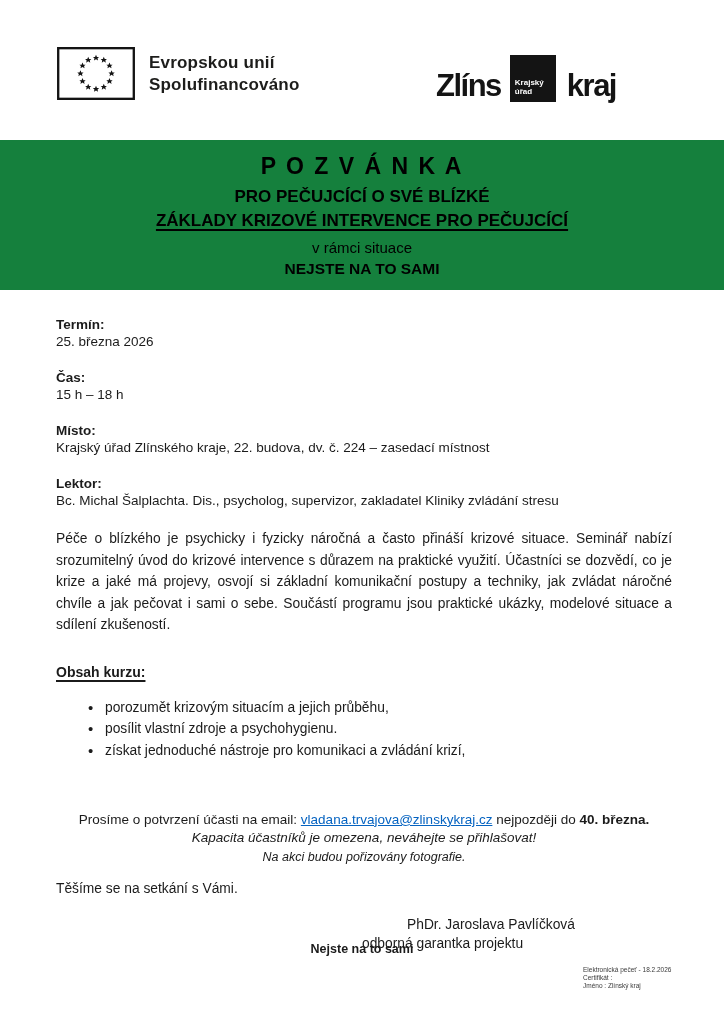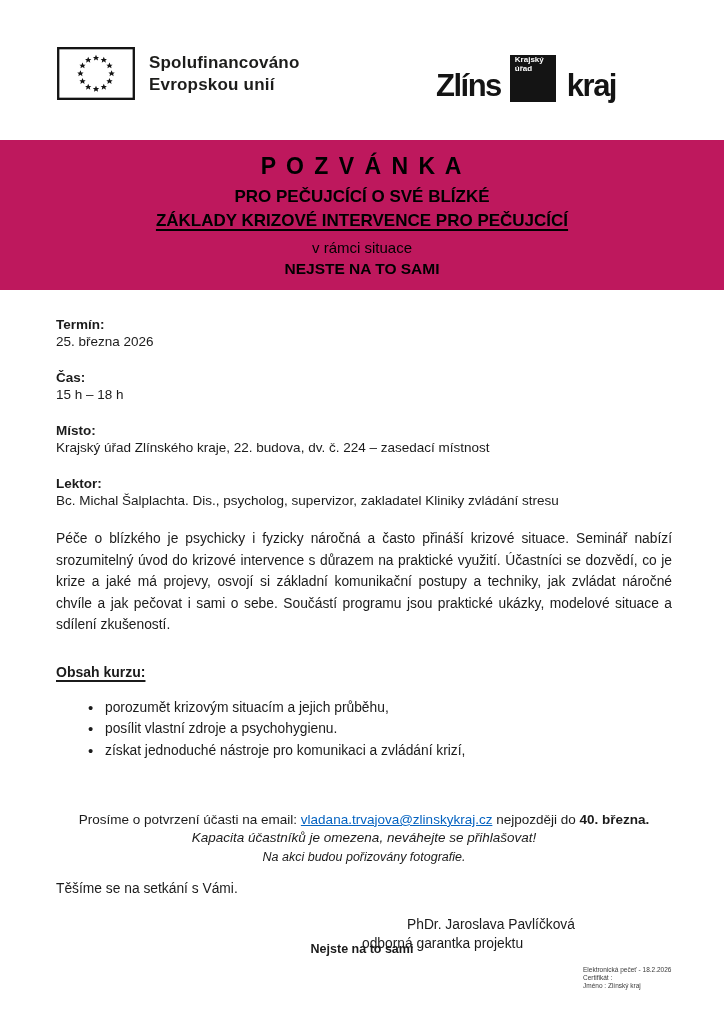--- a/index.html
+++ b/index.html
@@ -39,21 +39,21 @@
     color: #141414;
     line-height: 26px;
     margin-bottom: 3px;
   }
   .zlin-box {
     width: 46px; height: 47px;
     background: #141414;
     color: #ffffff;
     display: flex;
     flex-direction: column;
-    justify-content: flex-start;
+    justify-content: flex-end;
     padding: 0 0 6px 5px;
     margin: 0 1px 0 -1px;
   }
   .zlin-box span { font-size: 8px; font-weight: 700; line-height: 9px; }
 
   
   .banner {
     margin-top: 38px;
     padding: 13px 10px 12px;
     text-align: center;
@@ -156,36 +156,36 @@
         <use href="#star" transform="translate(67.3,44)"></use>
         <use href="#star" transform="translate(60,51.3)"></use>
         <use href="#star" transform="translate(50,54)"></use>
         <use href="#star" transform="translate(40,51.3)"></use>
         <use href="#star" transform="translate(32.7,44)"></use>
         <use href="#star" transform="translate(30,34)"></use>
         <use href="#star" transform="translate(32.7,24)"></use>
         <use href="#star" transform="translate(40,16.7)"></use>
       </svg>
       <div class="eu-text">
+        <div>Evropskou unií</div>
         <div>Spolufinancováno</div>
-        <div>Evropskou unií</div>
       </div>
     </div>
 
     <div class="zlin-logo">
       <span class="zlin-big">Zlíns</span>
       <div class="zlin-box">
         <span>Krajský</span>
         <span>úřad</span>
       </div>
       <span class="zlin-big">kraj</span>
     </div>
   </div>
 
-  <div class="banner" style="background:#be185d;">
+  <div class="banner" style="background:#15803d;">
     <div class="banner-title">P O Z V Á N K A</div>
     <div class="banner-l2">PRO PEČUJCÍCÍ O SVÉ BLÍZKÉ</div>
     <div class="banner-l3">ZÁKLADY KRIZOVÉ INTERVENCE PRO PEČUJCÍCÍ</div>
     <div class="banner-l4">v rámci situace</div>
     <div class="banner-l5">NEJSTE NA TO SAMI</div>
   </div>
 
   <div class="content">
 
     <div class="details">

